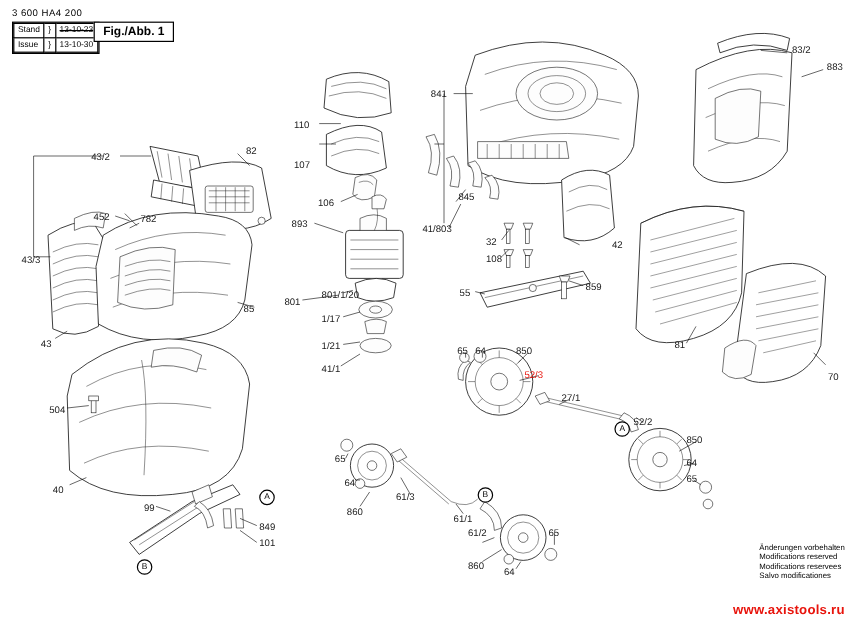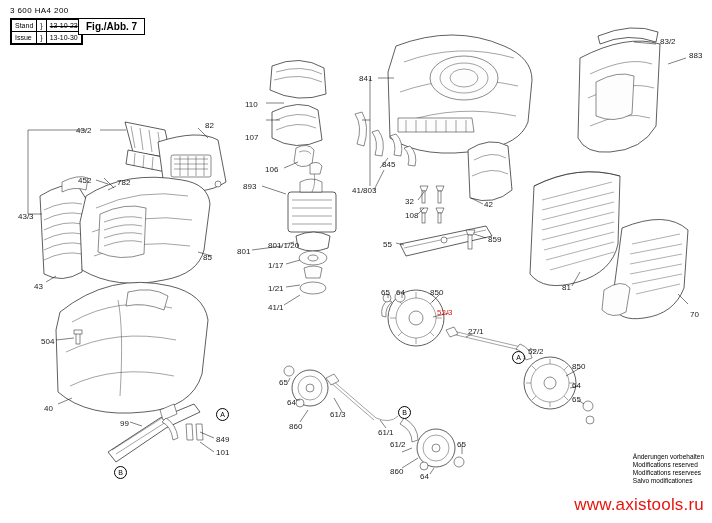--- a/index.html
+++ b/index.html
@@ -56,22 +56,22 @@
     position:absolute;
     right:8px;bottom:38px;
     font-size:6.5px;
     line-height:8px;
     text-align:left;
     color:#000;
   }
   .site{
     position:absolute;
     right:8px;bottom:8px;
-    font-size:17px;
-    font-weight:normal;
+    font-size:11px;
+    font-weight:bold;
     color:#e8140c;
     letter-spacing:.2px;
     text-align:center;
   }
   svg{position:absolute;left:0;top:0;}
   .callout{stroke:#000;stroke-width:.5;fill:none;}
   .part{fill:#ffffff;stroke:#1a1a1a;stroke-width:.7;}
   .part-l{fill:#fdfdfd;stroke:#1a1a1a;stroke-width:.5;}
   .hatch{stroke:#1a1a1a;stroke-width:.35;fill:none;}
   .thin{stroke:#1a1a1a;stroke-width:.4;fill:none;}
@@ -104,21 +104,21 @@
       </tr>
       <tr>
         <td>Issue</td>
         <td>}</td>
         <td>13-10-30</td>
       </tr>
     </tbody>
       </table>
   </div>
 
-  <div class="fig">Fig./Abb. 7</div>
+  <div class="fig">Fig./Abb. 1</div>
 
   <svg width="712" height="523" viewBox="0 0 712 523">
 
     <g>
       <path class="part" d="M125 122 l40 8 l6 28 l-38 -6 z"></path>
       <path class="thin" d="M131 126 l4 22 M140 128 l3 22 M149 130 l3 22 M158 132 l3 22"></path>
       <path class="part" d="M128 150 l40 8 l-2 14 l-40 -8 z"></path>
       <path class="thin" d="M135 153 l-1 13 M144 155 l-1 13 M153 157 l-1 13"></path>
     </g>
 
@@ -336,21 +336,21 @@
   <div class="lbl abs" style="left:245px;top:133px">107</div>
   <div class="lbl abs" style="left:359px;top:74px">841</div>
   <div class="lbl abs" style="left:660px;top:37px">83/2</div>
   <div class="lbl abs" style="left:689px;top:51px">883</div>
   <div class="lbl abs" style="left:78px;top:176px">452</div>
   <div class="lbl abs" style="left:117px;top:178px">782</div>
   <div class="lbl abs" style="left:265px;top:165px">106</div>
   <div class="lbl abs" style="left:243px;top:182px">893</div>
   <div class="lbl abs" style="left:382px;top:160px">845</div>
   <div class="lbl abs" style="left:352px;top:186px">41/803</div>
-  <div class="lbl abs" style="left:484px;top:200px">42</div>
+  <div class="lbl abs" style="left:510px;top:200px">42</div>
   <div class="lbl abs" style="left:18px;top:212px">43/3</div>
   <div class="lbl abs" style="left:405px;top:197px">32</div>
   <div class="lbl abs" style="left:405px;top:211px">108</div>
   <div class="lbl abs" style="left:237px;top:247px">801</div>
   <div class="lbl abs" style="left:268px;top:241px">801/1/20</div>
   <div class="lbl abs" style="left:268px;top:261px">1/17</div>
   <div class="lbl abs" style="left:268px;top:284px">1/21</div>
   <div class="lbl abs" style="left:268px;top:303px">41/1</div>
   <div class="lbl abs" style="left:383px;top:240px">55</div>
   <div class="lbl abs" style="left:488px;top:235px">859</div>

